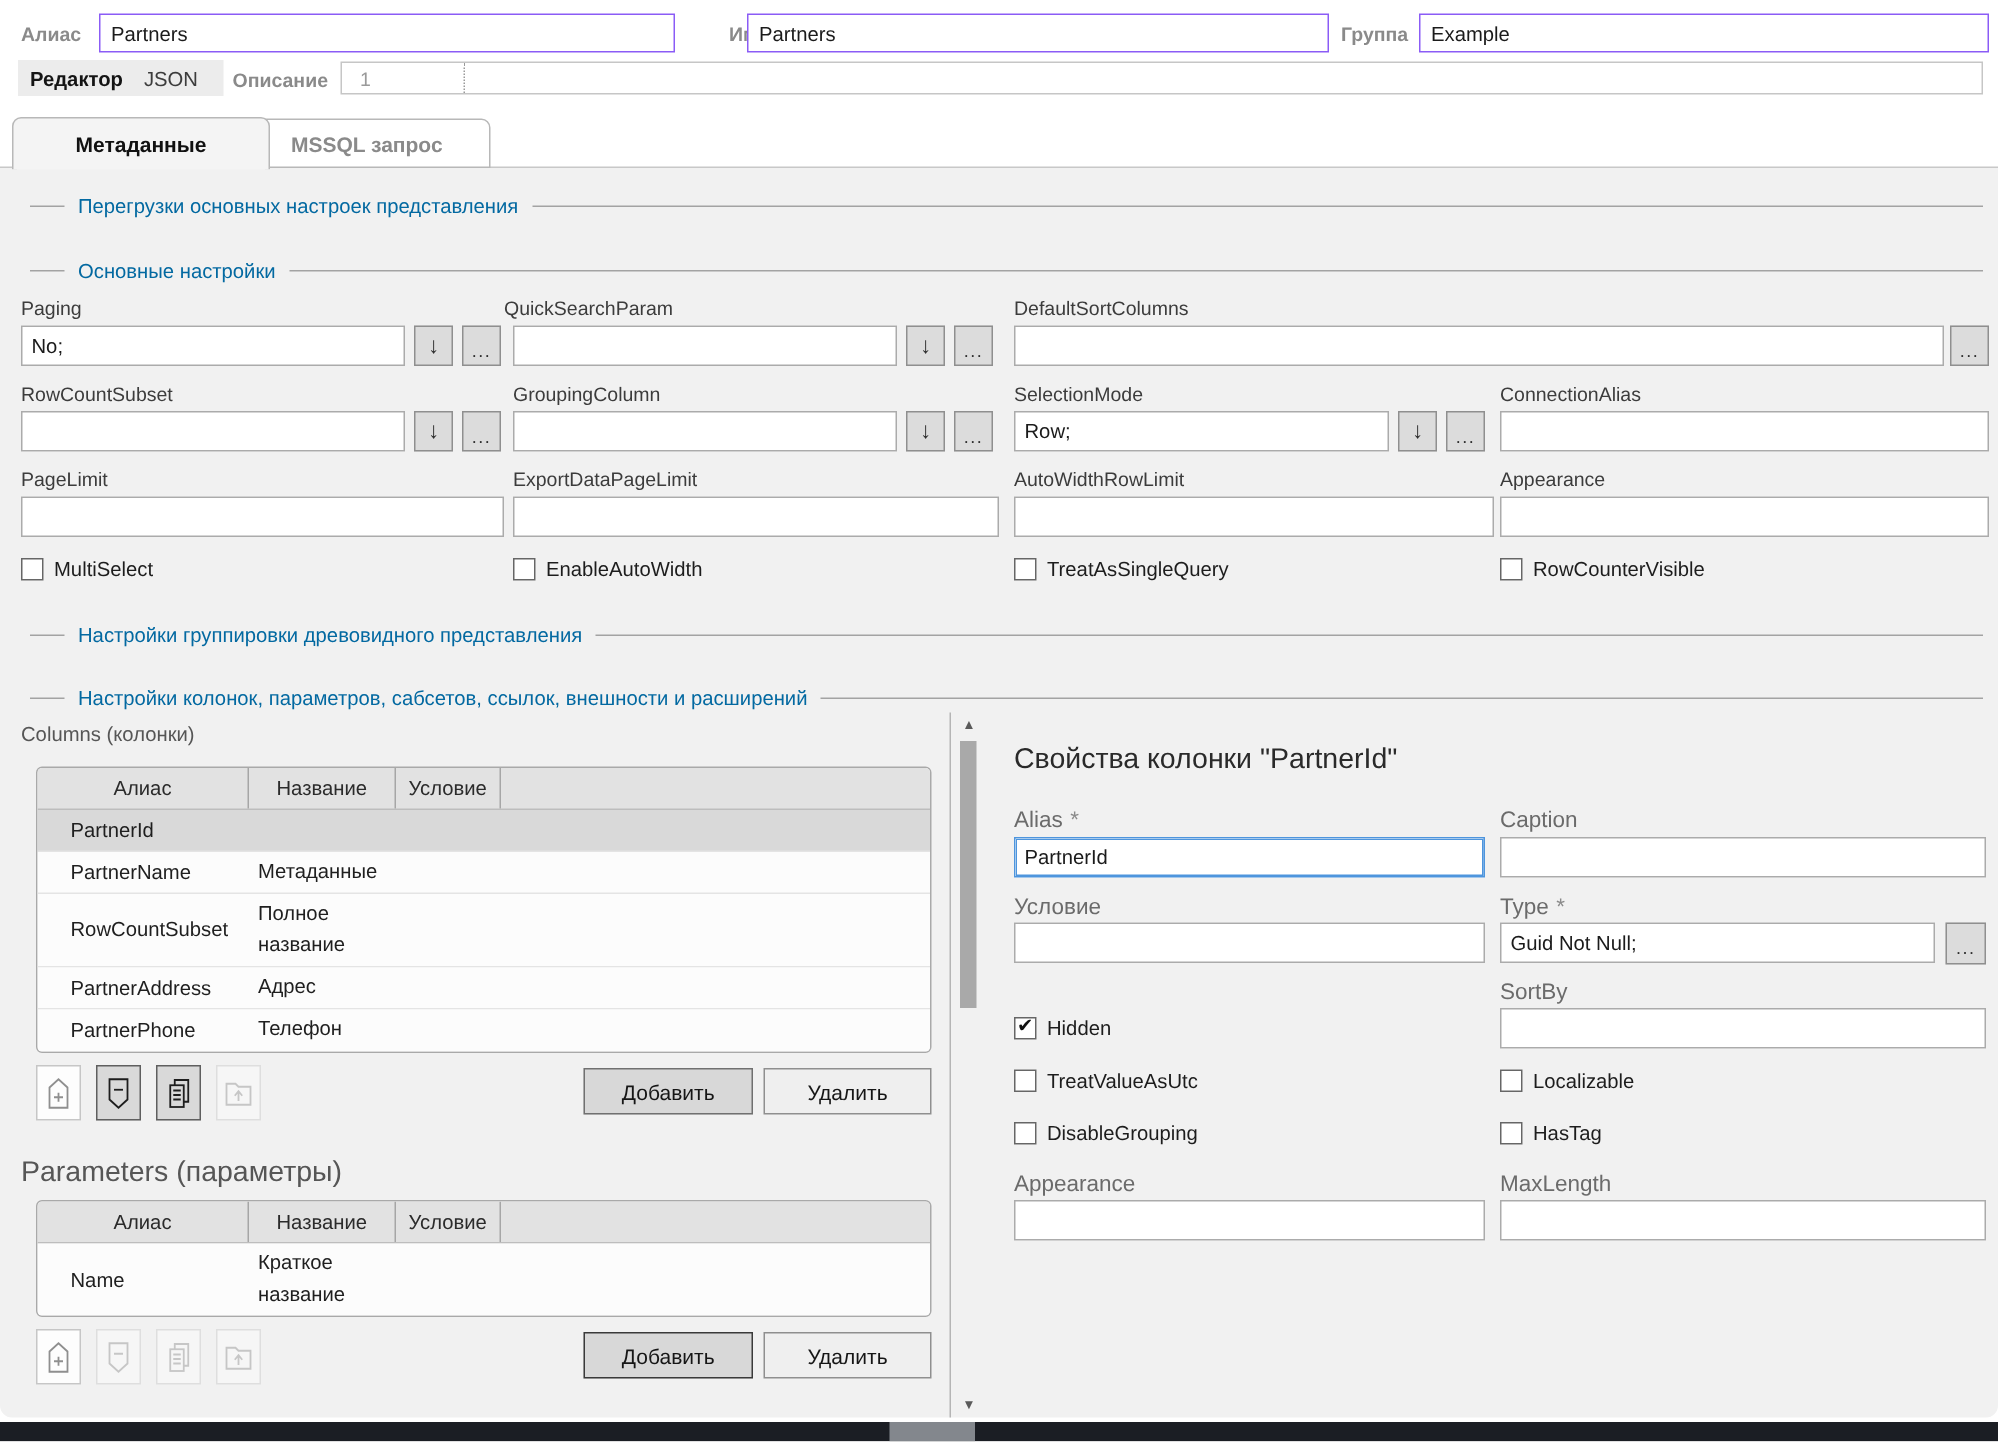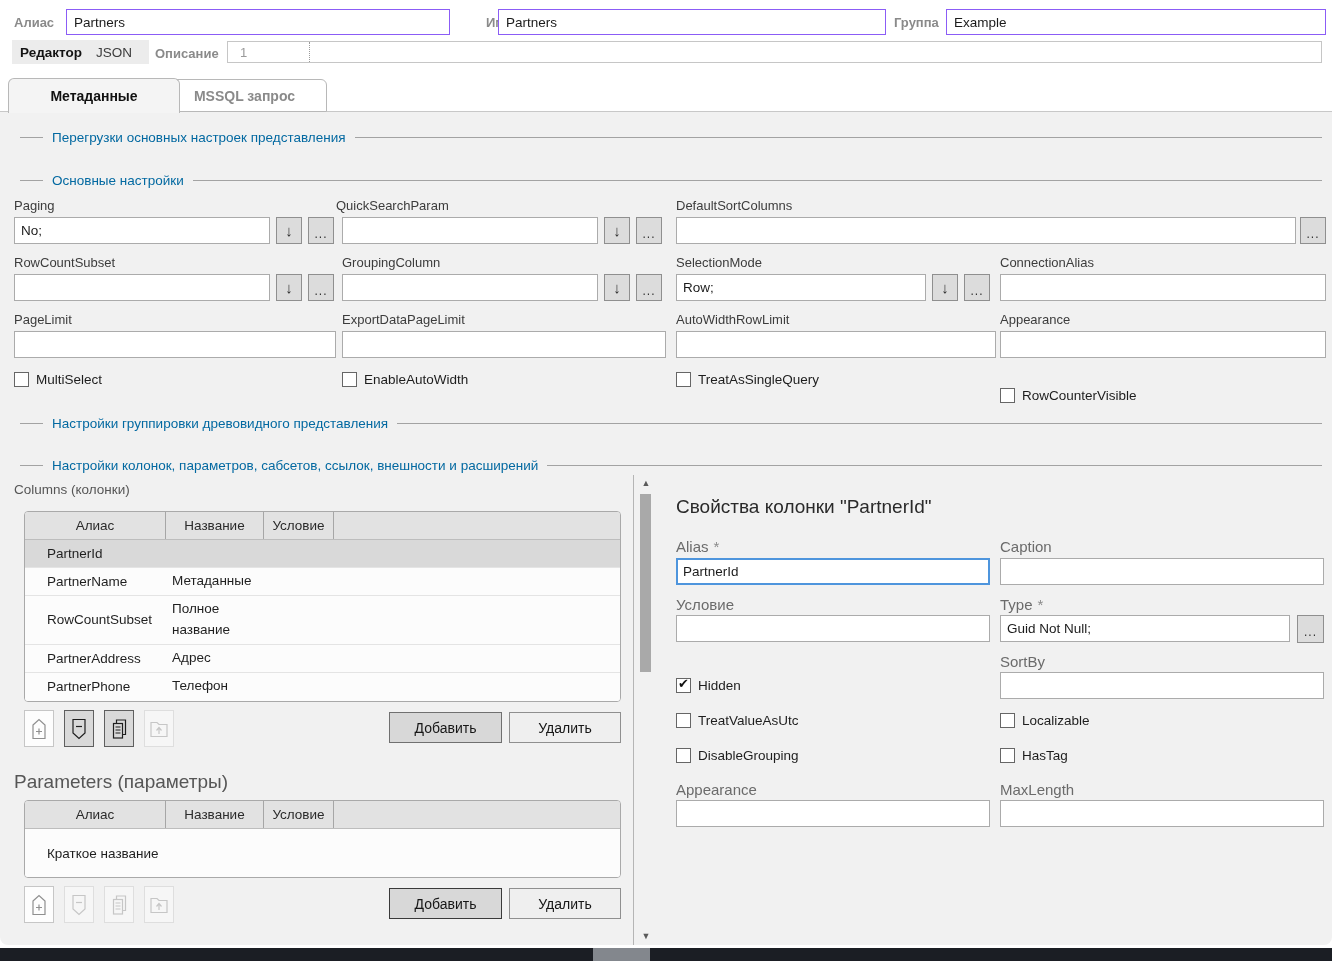--- a/index.html
+++ b/index.html
@@ -195,21 +195,21 @@
     <span>MultiSelect</span>
   </div>
   <div class="cbrow" style="left:342px;top:372px;">
     <span class="cb"></span>
     <span>EnableAutoWidth</span>
   </div>
   <div class="cbrow" style="left:676px;top:372px;">
     <span class="cb"></span>
     <span>TreatAsSingleQuery</span>
   </div>
-  <div class="cbrow" style="left:1000px;top:388px;">
+  <div class="cbrow" style="left:1000px;top:372px;">
     <span class="cb"></span>
     <span>RowCounterVisible</span>
   </div>
 
   <div class="sep" style="top:416px;">
     <span>Настройки группировки древовидного представления</span>
       <span class="line"></span>
   </div>
   <div class="sep" style="top:458px;">
     <span>Настройки колонок, параметров, сабсетов, ссылок, внешности и расширений</span>
@@ -288,20 +288,21 @@
   <span class="lbl" style="left:14px;top:771px;color:#565656;font-size:19px;">Parameters (параметры)</span>
 
   <div class="dtable" style="left:24px;top:800px;">
     <div class="dt-head">
       <div>Алиас</div>
       <div>Название</div>
       <div>Условие</div>
       <div></div>
     </div>
     <div class="dt-row h48">
+      <div>Name</div>
       <div>Краткое название</div>
       <div></div>
         <div></div>
     </div>
   </div>
 
   <button class="ib normal" style="left:24px;top:886px;">
     <svg width="18" height="22" viewBox="0 0 18 22" fill="none" stroke="currentColor" stroke-width="1.2">
         <path d="M3 7 L9 1.5 L15 7 V20.5 H3 Z"></path>
         <path d="M9 10.5 V16.5 M6 13.5 H12"></path>

